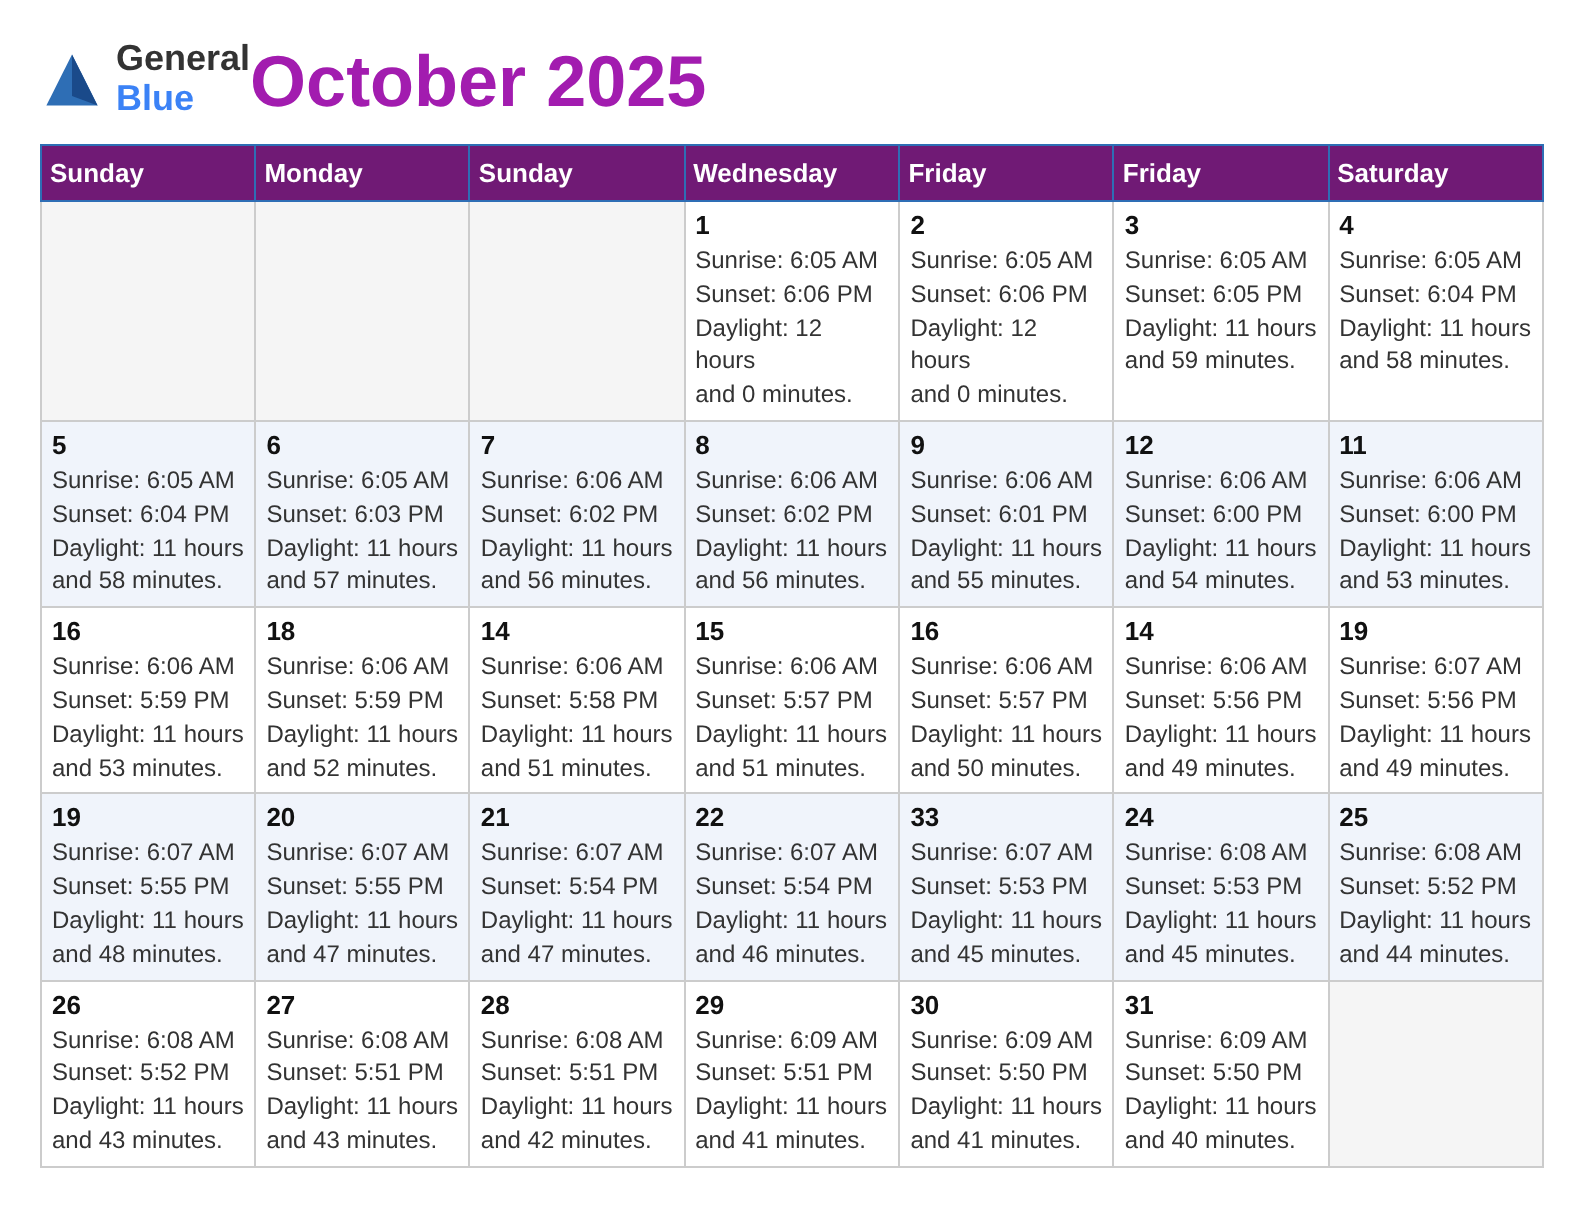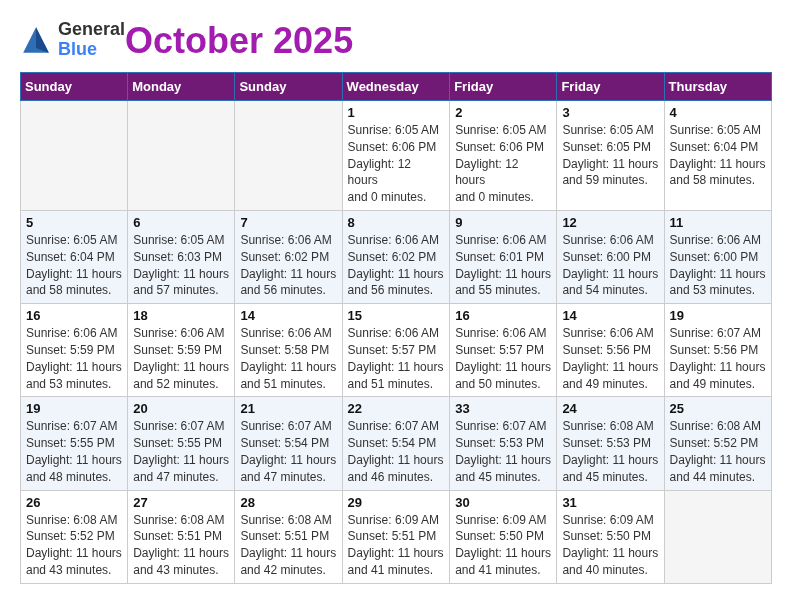--- a/index.html
+++ b/index.html
@@ -108,21 +108,21 @@
 
 <table class="calendar">
   <thead>
     <tr>
     <th>Sunday</th>
         <th>Monday</th>
         <th>Sunday</th>
         <th>Wednesday</th>
         <th>Friday</th>
         <th>Friday</th>
-        <th>Thursday</th>
+        <th>Saturday</th>
       </tr>
   </thead>
   <tbody id="calendar-body">
   <tr>
         <td class="empty"></td>
         <td class="empty"></td>
         <td class="empty"></td>
         <td>
           <div class="day-num">1</div>
           <div class="day-info" style="white-space: pre-line;">Sunrise: 6:05 AM

